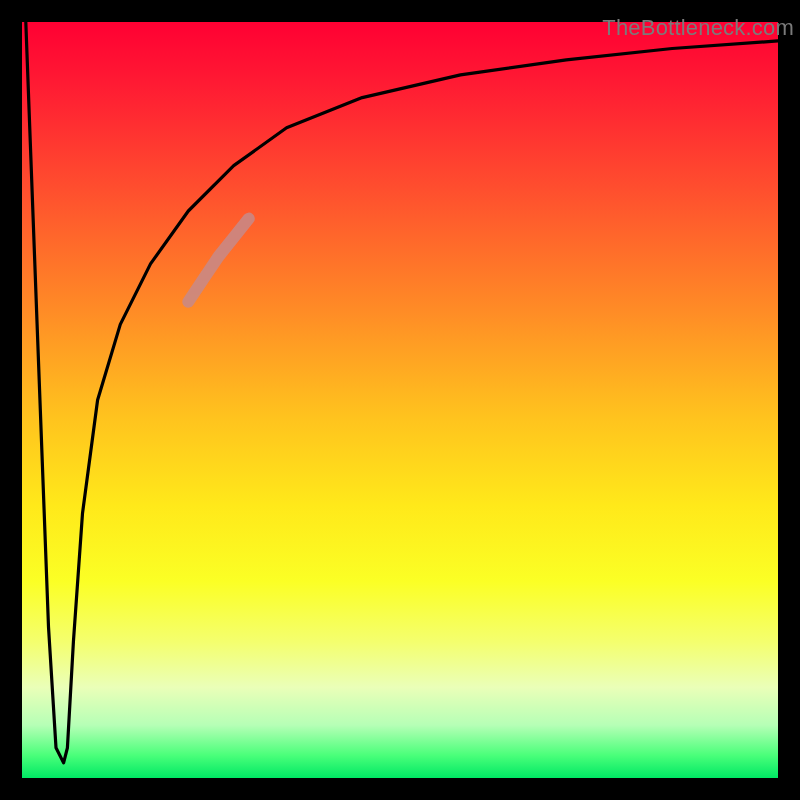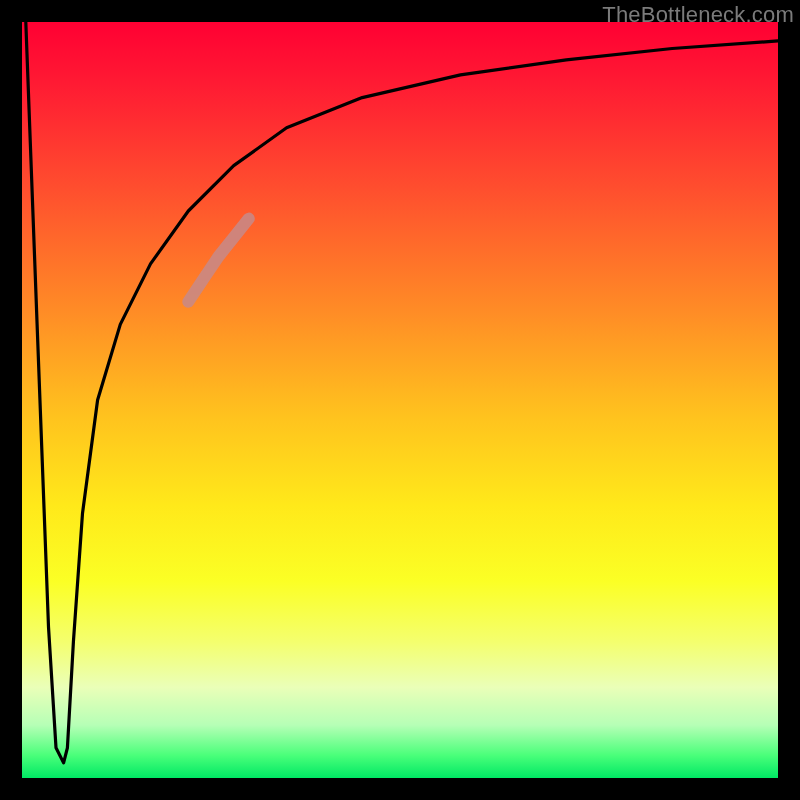--- a/index.html
+++ b/index.html
@@ -43,21 +43,21 @@
   svg.curve {
     position: absolute;
     left: 0;
     top: 0;
     width: 756px;
     height: 756px;
     overflow: visible;
   }
   .attribution {
     position: absolute;
-    top: 2px;
+    top: 15px;
     right: 6px;
     color: #7b7b7b;
     font-size: 22px;
     letter-spacing: 0.2px;
     user-select: none;
   }
 </style>
 </head>
 <body>
 

